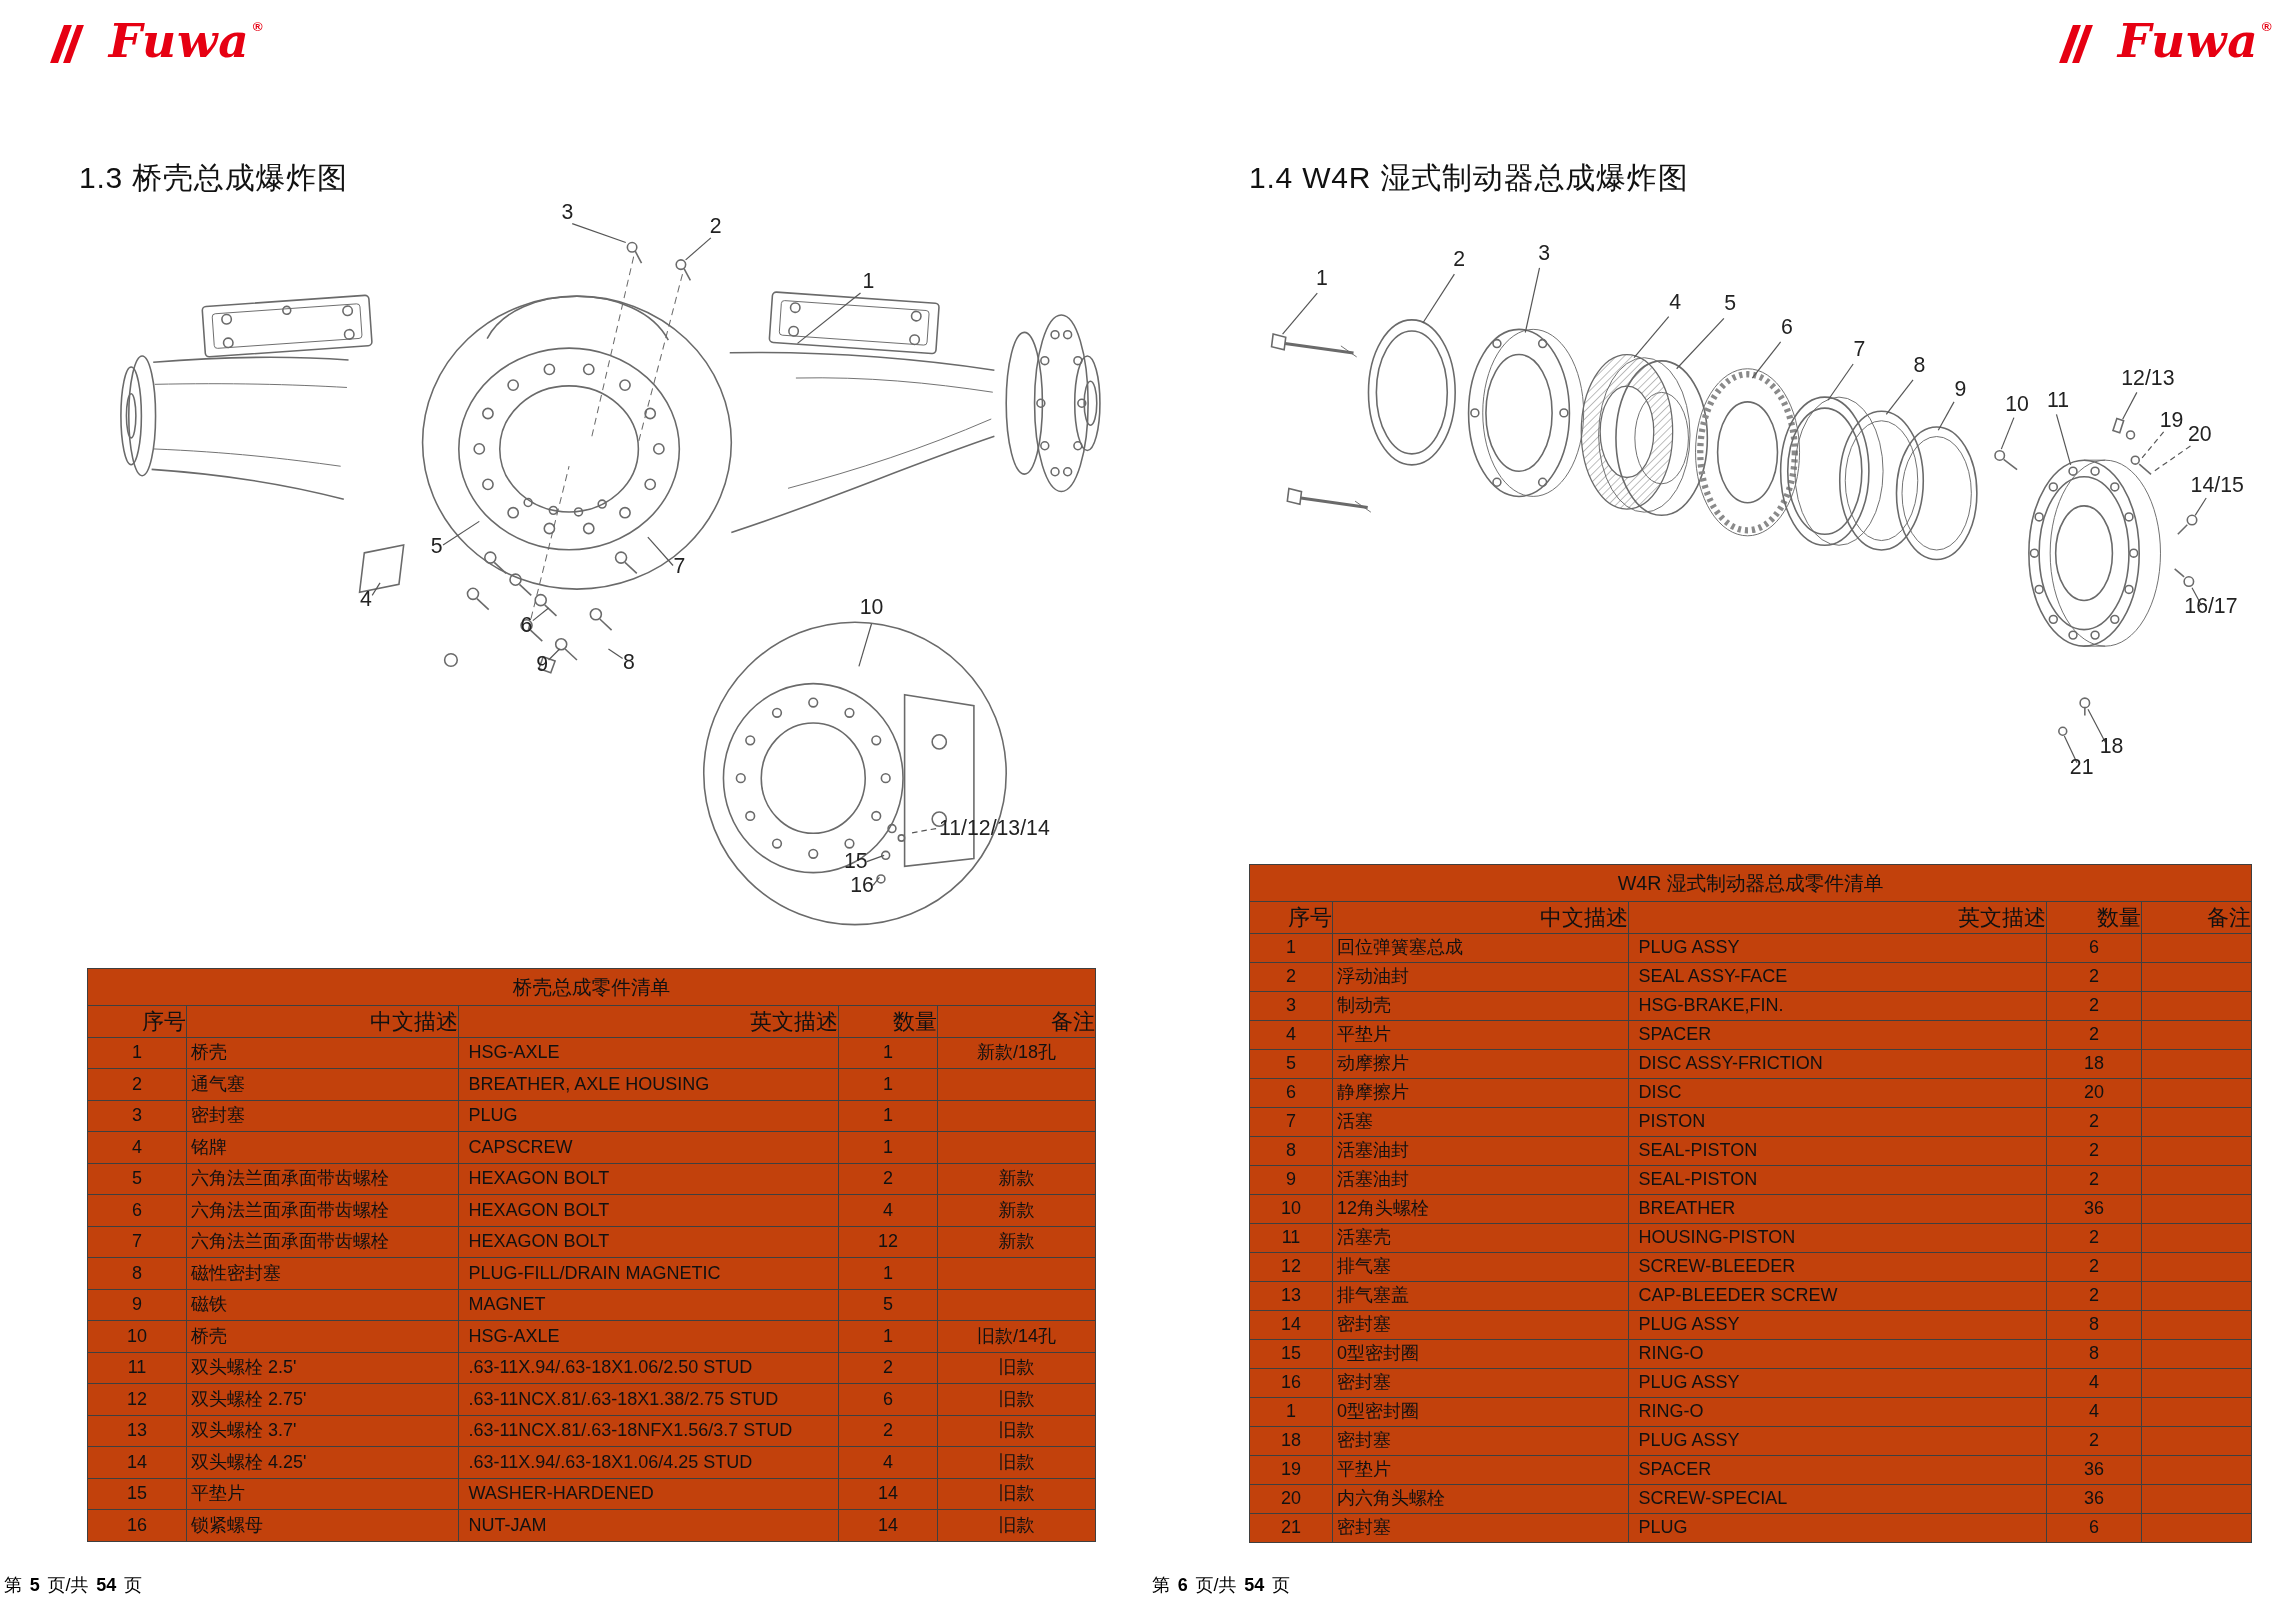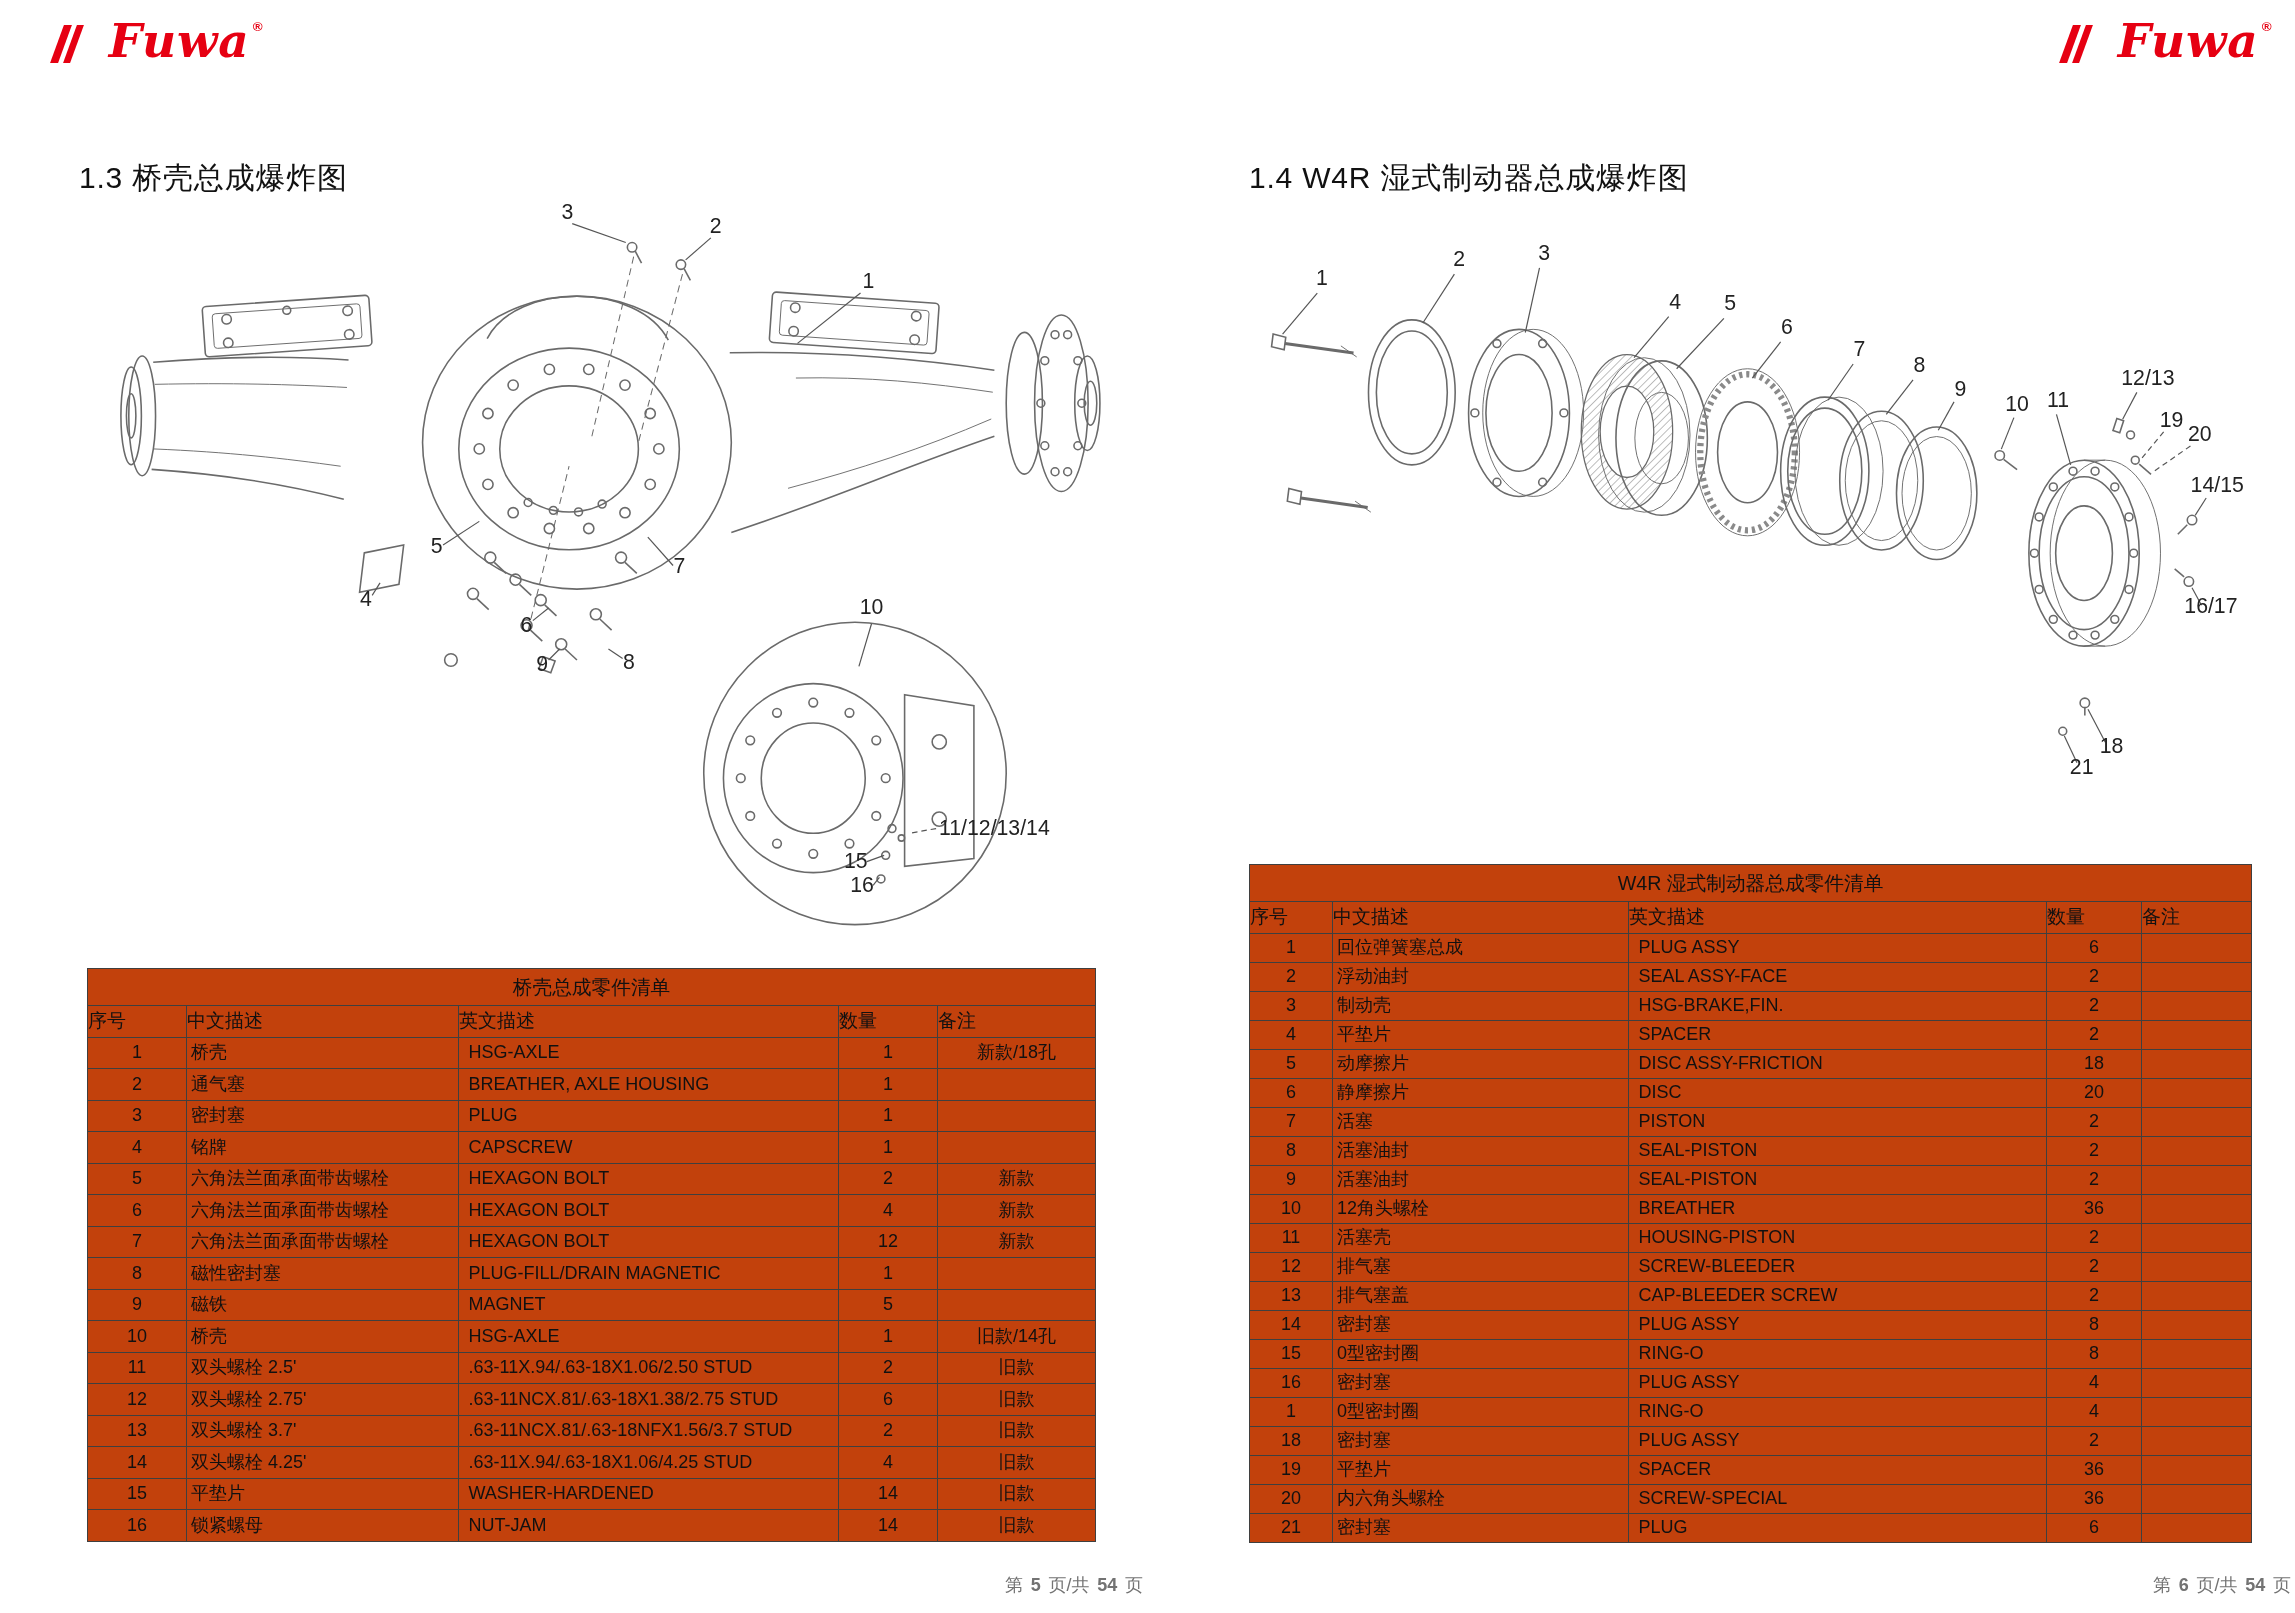--- a/index.html
+++ b/index.html
@@ -16,28 +16,28 @@
   .logo .bar{display:block;width:7.9px;height:38px;background:#e60012}
   .logo .word{
     font-family:"DejaVu Serif","Liberation Serif",serif;
     font-style:italic;font-weight:bold;font-size:47px;line-height:1;
     color:#e60012;letter-spacing:0.8px;margin-left:28px;
   }
   .logo .reg{font-size:13.4px;color:#e60012;margin-top:1.6px;font-weight:bold}
 
   
   .section-title{font-size:30px;color:#111;letter-spacing:0.8px}
-  .footer{text-align:right;font-size:18px;color:#737373}
+  .footer{text-align:left;font-size:18px;color:#000000}
   .footer span,.footer b{margin:0 3.9px}
 
   
   table.ptable{border-collapse:collapse;table-layout:fixed;font-size:18px;color:#111;background:#c2410c}
   table.ptable th,table.ptable td{border:1.3px solid #3f3f3f;vertical-align:middle;line-height:1.15;overflow:hidden}
   table.ptable .title-row th{height:37px;font-size:19.7px;font-weight:normal;text-align:center}
-  table.ptable .head-row th{height:31.5px;font-size:19px;font-weight:normal;text-align:left}
+  table.ptable .head-row th{height:31.5px;font-size:22px;font-weight:normal;text-align:right}
   .tbl-left tbody td{height:31.5px}
   .tbl-right tbody td{height:29px}
   table.ptable td.c0,table.ptable td.c3,table.ptable td.c4{text-align:center}
   table.ptable td.c1{text-align:left;padding-left:4px}
   table.ptable td.c2{text-align:left;padding-left:9.5px}
 
   
   svg text{font-family:"Liberation Sans","DejaVu Sans",sans-serif;font-size:27px;fill:#222}
   .leader{stroke:#555;stroke-width:1.5;fill:none}
   .leader-dash{stroke:#555;stroke-width:1.5;fill:none;stroke-dasharray:7 5}

